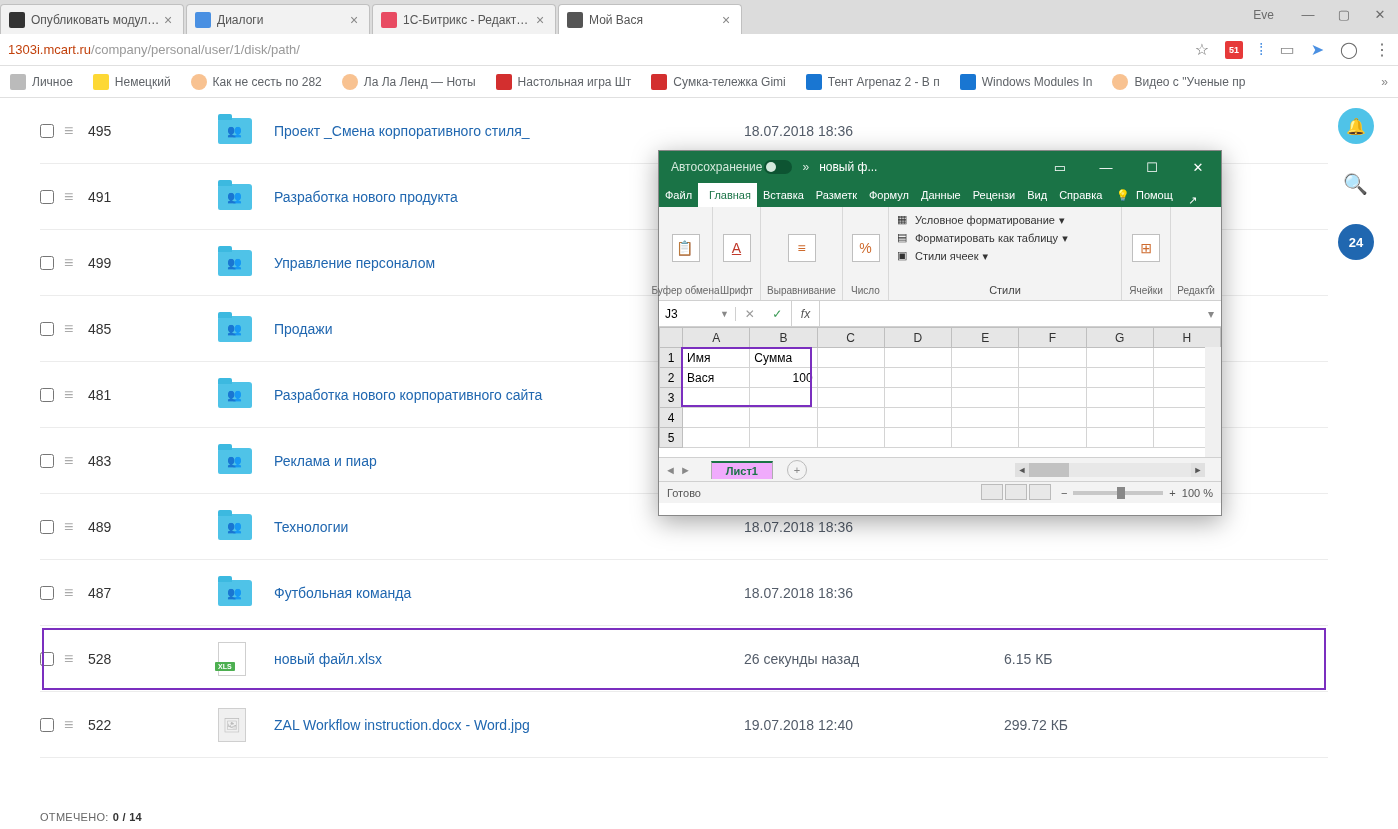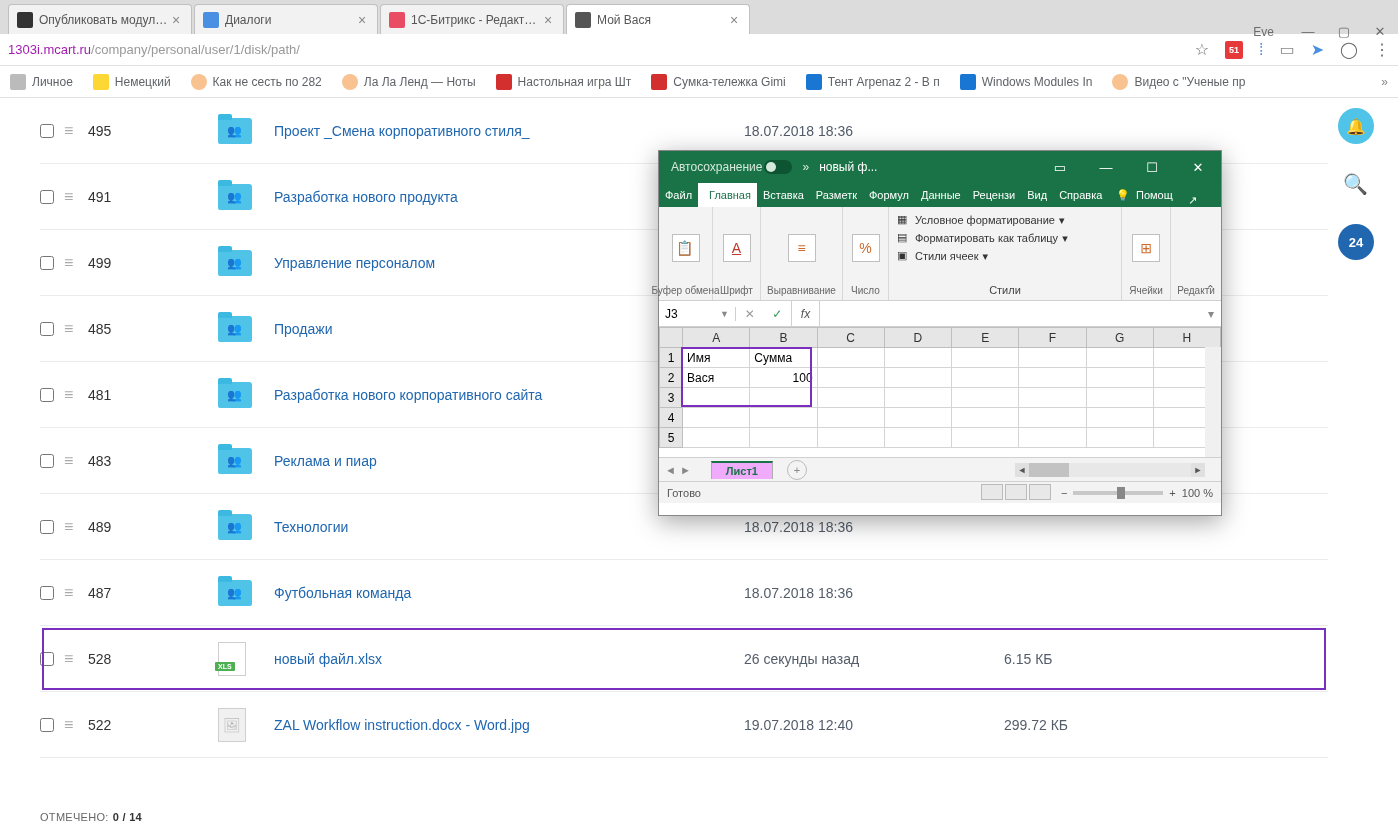--- a/index.html
+++ b/index.html
@@ -1,32 +1,32 @@
 <!DOCTYPE html>
 <html><head>
 <meta charset="utf-8">
 <style>
 * { margin:0; padding:0; box-sizing:border-box; font-family:"Segoe UI",Arial,sans-serif; }
 body { width:1398px; height:829px; background:#fff; position:relative; overflow:hidden; }
 
 
-.tab-strip { height:34px; background:#dcdcdc; display:flex; align-items:flex-end; padding-left:8px; position:relative; }
+.tab-strip { height:34px; background:#dcdcdc; display:flex; align-items:flex-end; padding-left:0; position:relative; }
 .tab { height:30px; width:184px; background:#f2f2f2; border-radius:4px 4px 0 0; display:flex; align-items:center; padding:0 8px; font-size:12px; color:#555; margin-right:2px; cursor:pointer; border:1px solid #c0c0c0; border-bottom:none; }
 .tab.active { background:#fff; }
 .tab .favicon { width:16px; height:16px; margin-right:6px; background:#888; border-radius:2px; flex-shrink:0; display:flex; align-items:center; justify-content:center; font-size:10px; color:#fff;}
 .tab .label { flex:1; white-space:nowrap; overflow:hidden; text-overflow:ellipsis; }
 .tab .close { width:14px; height:14px; color:#888; font-size:14px; text-align:center; line-height:14px; }
-.win-controls { position:absolute; right:0; top:0; height:30px; display:flex; align-items:center; color:#6b6b6b; font-size:12px;margin-top:17px; }
+.win-controls { position:absolute; right:0; top:0; height:30px; display:flex; align-items:center; color:#6b6b6b; font-size:12px; }
 .win-controls .user { margin-right:16px; }
 .win-controls .wc { width:36px; height:30px; text-align:center; line-height:30px; cursor:pointer; font-size:13px;}
 
 
 .addr-bar { height:32px; background:#fff; border-bottom:1px solid #e0e0e0; display:flex; align-items:center; padding:0 8px; font-size:13px; color:#333; }
 .addr-text { flex:1; color:#999; }
-.addr-text .dark { color:#a21caf; }
+.addr-text .dark { color:#c2410c; }
 .addr-icons { display:flex; align-items:center; gap:16px; color:#6b6b6b; font-size:16px; }
 .addr-icons span { cursor:pointer; }
 .star { color:#6b6b6b; }
 .red-cal { width:18px; height:18px; background:#e63939; color:#fff; font-size:9px; display:flex; align-items:center; justify-content:center; border-radius:2px; font-weight:bold;text-align:right;}
 
 
 .bookmarks { height:32px; background:#fff; border-bottom:1px solid #e0e0e0; display:flex; align-items:center; padding:0 10px; gap:20px; font-size:12px; color:#5f6368; }
 .bm { display:flex; align-items:center; gap:6px; cursor:pointer; white-space:nowrap; }
 .bm .bico { width:16px; height:16px; background:#bbb; border-radius:2px; display:flex; align-items:center; justify-content:center; font-size:9px; color:#fff; flex-shrink:0;}
 .bm .bico.yellow { background:#fdd835; }

